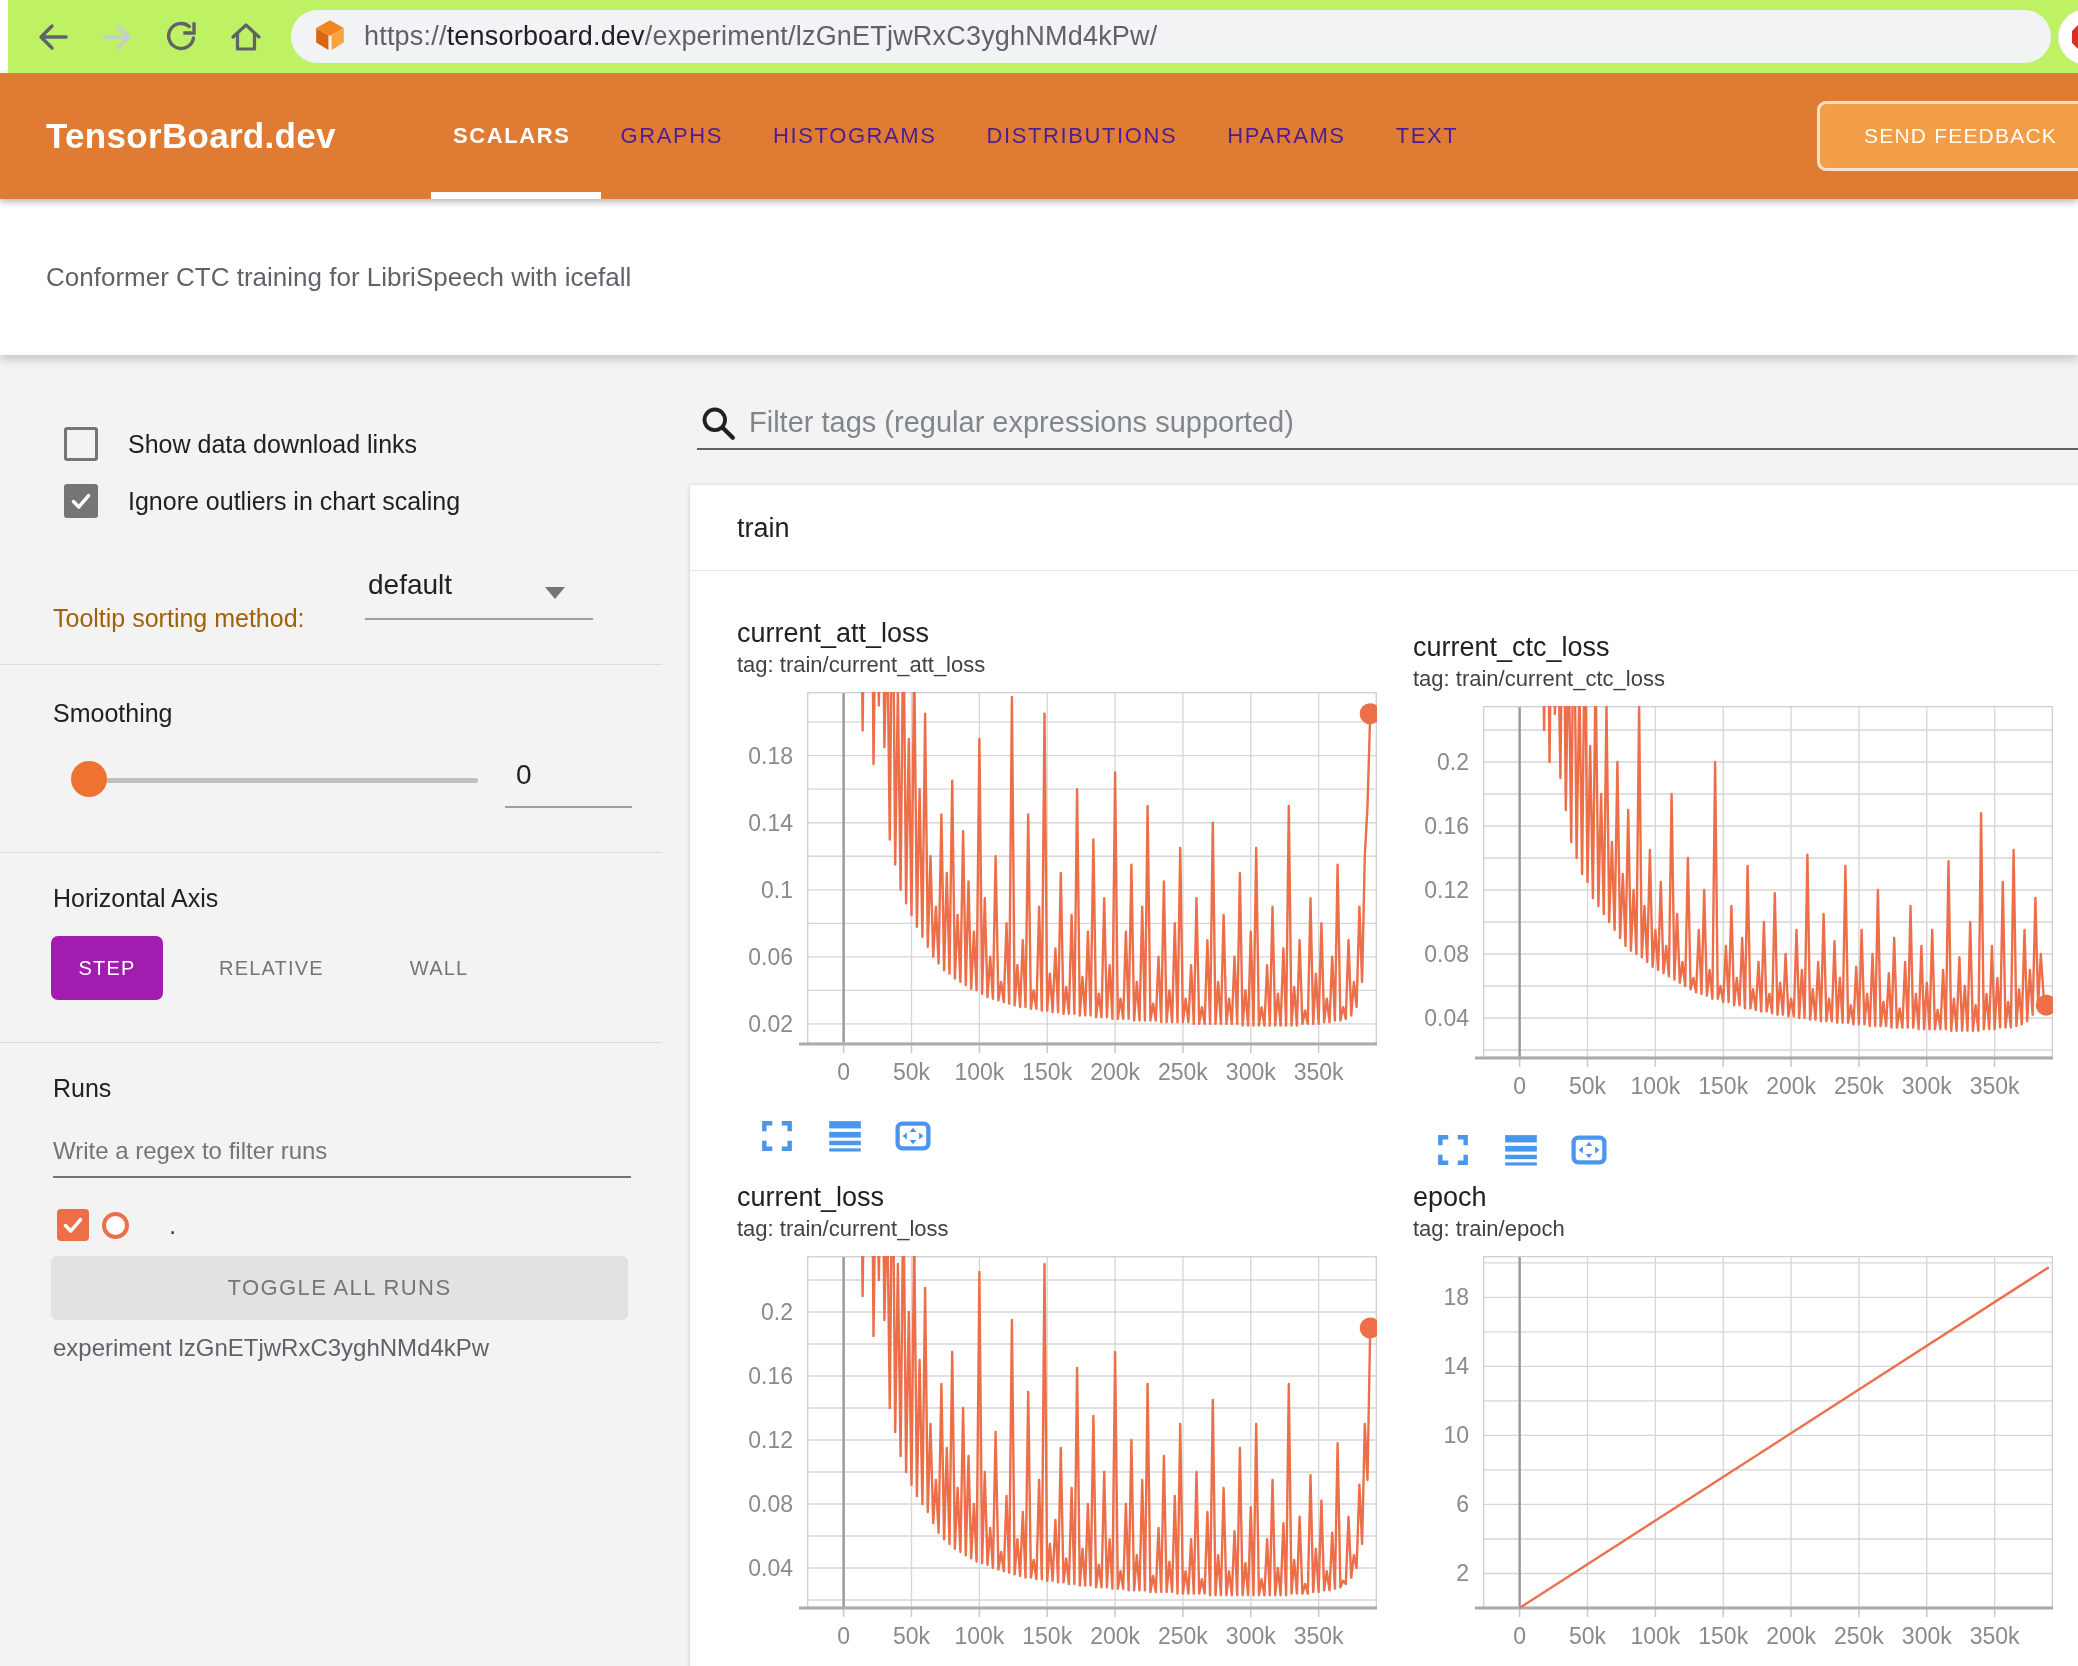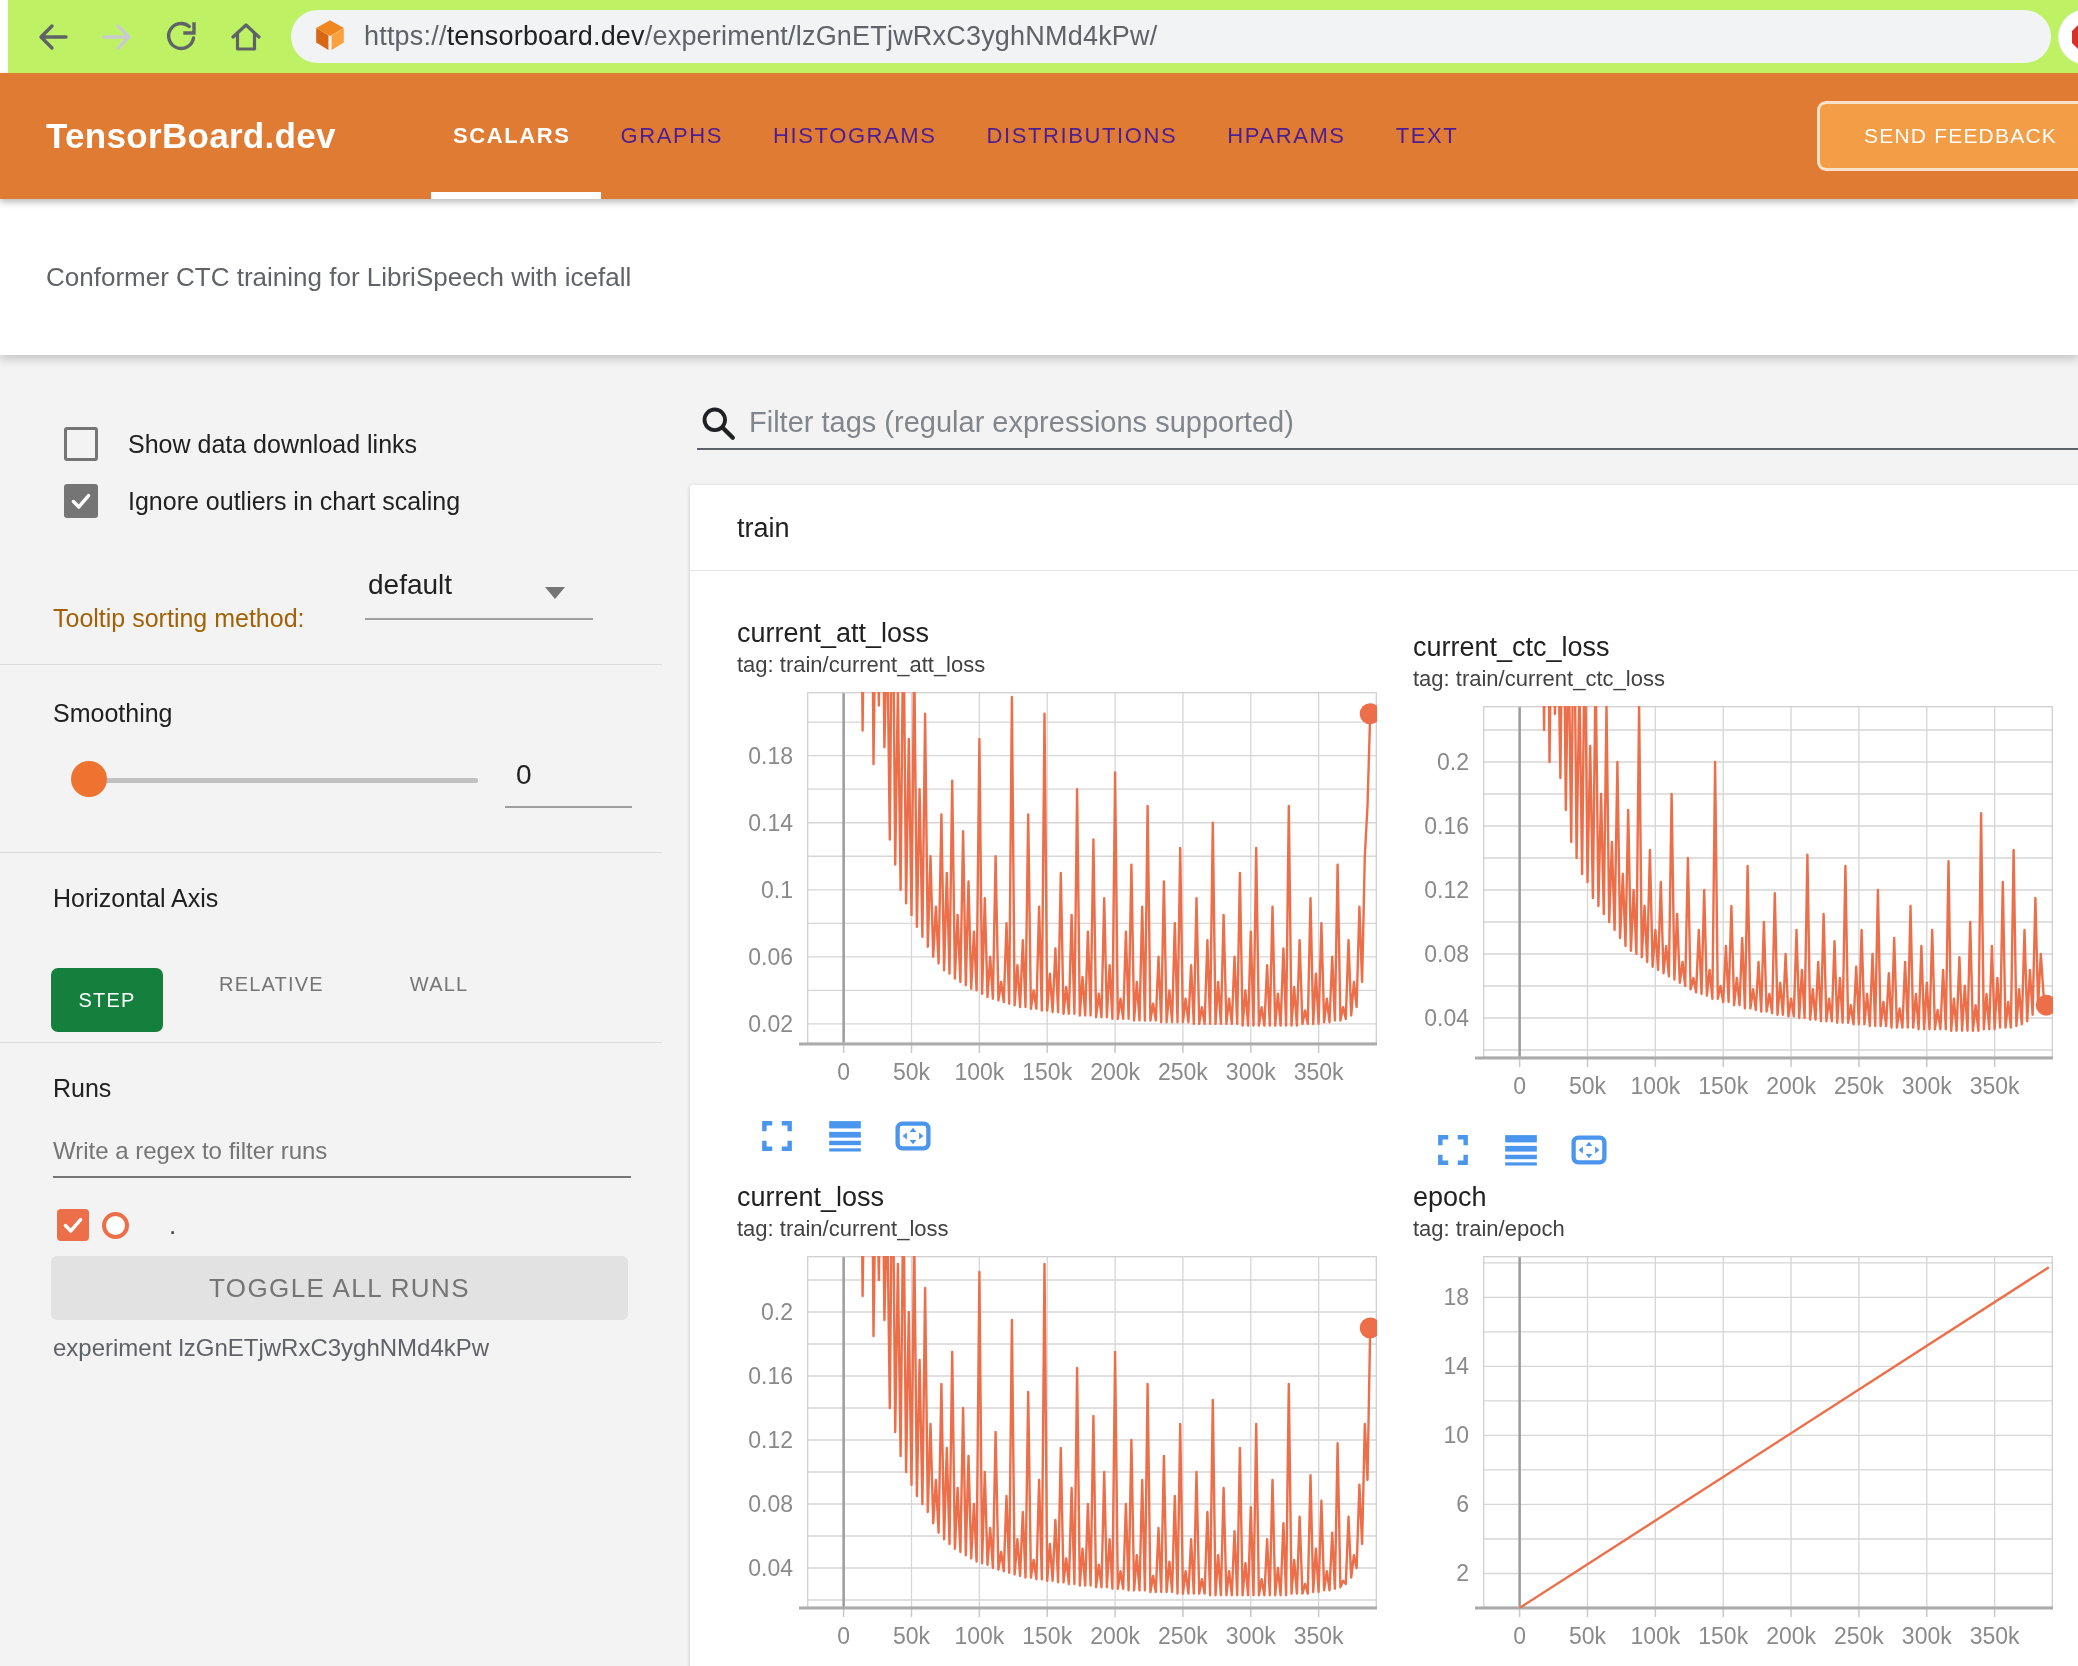--- a/index.html
+++ b/index.html
@@ -59,33 +59,33 @@
   .sec-label { position:absolute; left:53px; font-size:25px; color:#212121; }
   .slider-track { position:absolute; left:88px; top:407px; width:390px; height:5px; background:#c0c0c0; border-radius:2px; }
   .slider-thumb { position:absolute; left:71px; top:390px; width:36px; height:36px; border-radius:50%; background:#ee7330; }
   .smooth-value { position:absolute; left:512px; top:192px; width:120px; }
   .smooth-value .val { font-size:28px; color:#212121; padding-left:4px; }
   .smooth-underline { position:absolute; left:505px; top:435px; width:127px; height:2px; background:#9e9e9e; }
 
   .axis-btn-row { position:absolute; left:51px; top:565px; display:flex; align-items:center; }
   .axis-btn { height:64px; display:flex; align-items:center; justify-content:center;
     font-size:20px; letter-spacing:1.2px; color:#757575; padding:0 30px; border-radius:7px; }
-  .axis-btn.active { background:#15803d; color:#fff; width:112px; padding:0;margin-top:32px; }
+  .axis-btn.active { background:#a21caf; color:#fff; width:112px; padding:0; }
   .axis-btn + .axis-btn { margin-left:26px; }
 
   .regex-input { position:absolute; left:53px; top:755px; width:578px; height:52px; border:none; outline:none;
     background:transparent; border-bottom:2px solid #757575; font-size:24px; color:#212121;
     font-family:"Liberation Sans",sans-serif; }
   .regex-input::placeholder { color:#757575; opacity:1; }
   .run-row { position:absolute; left:57px; top:838px; display:flex; align-items:center; }
   .run-cb { width:32px; height:32px; border-radius:4px; background:#ed6f4a; display:flex; align-items:center; justify-content:center; }
   .run-swatch { width:27px; height:27px; border:4.5px solid #ed6f4a; border-radius:50%; background:#fff; margin-left:13px; }
   .run-name { font-size:26px; color:#424242; margin-left:40px; }
   .toggle-btn { position:absolute; left:51px; top:885px; width:577px; height:64px; background:#e2e2e2;
-    border-radius:6px; display:flex; align-items:center; justify-content:center; font-size:26px;
+    border-radius:6px; display:flex; align-items:center; justify-content:center; font-size:22px;
     letter-spacing:1.4px; color:#757575; }
   .exp-id { position:absolute; left:53px; top:963px; font-size:24px; color:#5f6368; }
 
   
   .main-col { position:absolute; left:690px; top:0; width:1388px; height:100%; }
   .filter-row { position:absolute; left:7px; top:42px; width:1381px; }
   .filter-row svg { position:absolute; left:3px; top:8px; }
   .filter-input { position:absolute; left:52px; top:0; width:1329px; height:50px; border:none; outline:none;
     background:transparent; font-size:29px; color:#202124; font-family:"Liberation Sans",sans-serif; }
   .filter-input::placeholder { color:#80868b; opacity:1; }

